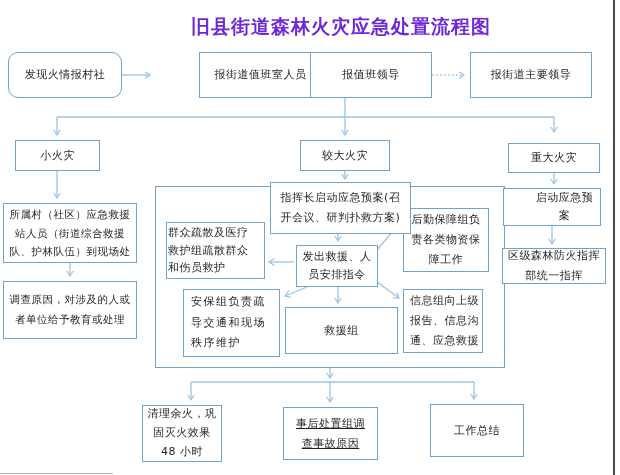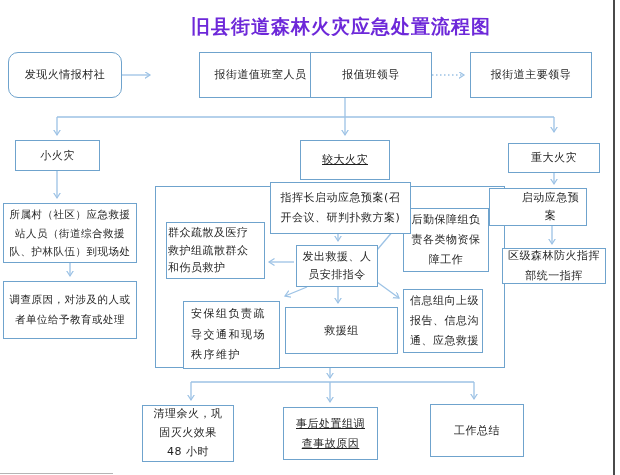--- a/index.html
+++ b/index.html
@@ -24,35 +24,35 @@
     position:absolute; box-sizing:border-box;
     border:1.3px solid #6fa3cd; background:transparent; z-index:1;
   }
   .connectors { position:absolute; left:0; top:0; z-index:1; pointer-events:none; }
 
   .n-discover        { left:8px;   top:52px;  width:114px; height:46px;border-radius:10px; }
   .n-duty-room       { left:155px; top:52px;  width:123px; height:46px;margin-left:44px; }
   .n-duty-leader     { left:310px; top:52px;  width:122px; height:46px; }
   .n-main-leader     { left:470px; top:52px;  width:122px; height:46px; }
   .n-small-fire      { left:15px;  top:140px; width:85px;  height:31px; }
-  .n-medium-fire     { left:300px; top:140px; width:90px;  height:40px;text-decoration:underline; }
+  .n-medium-fire     { left:300px; top:140px; width:90px;  height:31px; }
   .n-major-fire      { left:508px; top:143px; width:92px;  height:30px; }
   .n-village-rescue  { left:3px;   top:203px; width:134px; height:60px; font-size:10.5px; line-height:1.8; }
   .n-investigate     { left:3px;   top:281px; width:134px; height:58px; font-size:10.5px; line-height:1.9; }
   .g-frame           { left:155px; top:186px; width:350px; height:182px; }
   .n-commander       { left:270px; top:182px; width:141px; height:52px; z-index:3; line-height:1.8; }
   .n-issue-order     { left:296px; top:245px; width:82px;  height:42px; }
   .n-evacuation      { left:166px; top:222px; width:99px;  height:57px; text-align:left; justify-content:flex-start; padding-left:1px; }
   .n-logistics       { left:403px; top:208px; width:86px;  height:64px; line-height:1.8; }
-  .n-security        { left:183px; top:289px; width:97px;  height:68px; text-align:left; justify-content:flex-start; padding-left:7px; letter-spacing:1.5px; line-height:1.9;margin-top:12px; }
+  .n-security        { left:183px; top:289px; width:97px;  height:68px; text-align:left; justify-content:flex-start; padding-left:7px; letter-spacing:1.5px; line-height:1.9; }
   .n-rescue-team     { left:285px; top:307px; width:113px; height:47px; }
   .n-information     { left:403px; top:289px; width:80px;  height:64px; text-align:left; justify-content:flex-start; padding-left:6px; line-height:1.8; }
-  .n-activate-plan   { left:489px; top:188px; width:98px;  height:38px;padding-left:28px; }
+  .n-activate-plan   { left:503px; top:188px; width:98px;  height:38px;padding-left:28px; }
   .n-district-command{ left:502px; top:248px; width:104px; height:36px; line-height:1.8; }
-  .n-cleanup         { left:142px; top:405px; width:92px;  height:57px; line-height:1.7; }
+  .n-cleanup         { left:142px; top:405px; width:80px;  height:57px; line-height:1.7; }
   .n-post-incident   { left:283px; top:407px; width:95px;  height:53px; line-height:1.8;text-decoration:underline; }
   .n-summary         { left:430px; top:404px; width:94px;  height:53px; }
 
   .edge-right { position:absolute; right:5px; top:0; width:2.5px; height:475px; background:#4a4a4a; z-index:4; }
   .edge-bottom-left { position:absolute; left:0; top:473px; width:113px; height:1.2px; background:#b5b5b5; z-index:4; }
 </style>
 </head>
 <body>
 
 <div id="canvas">

